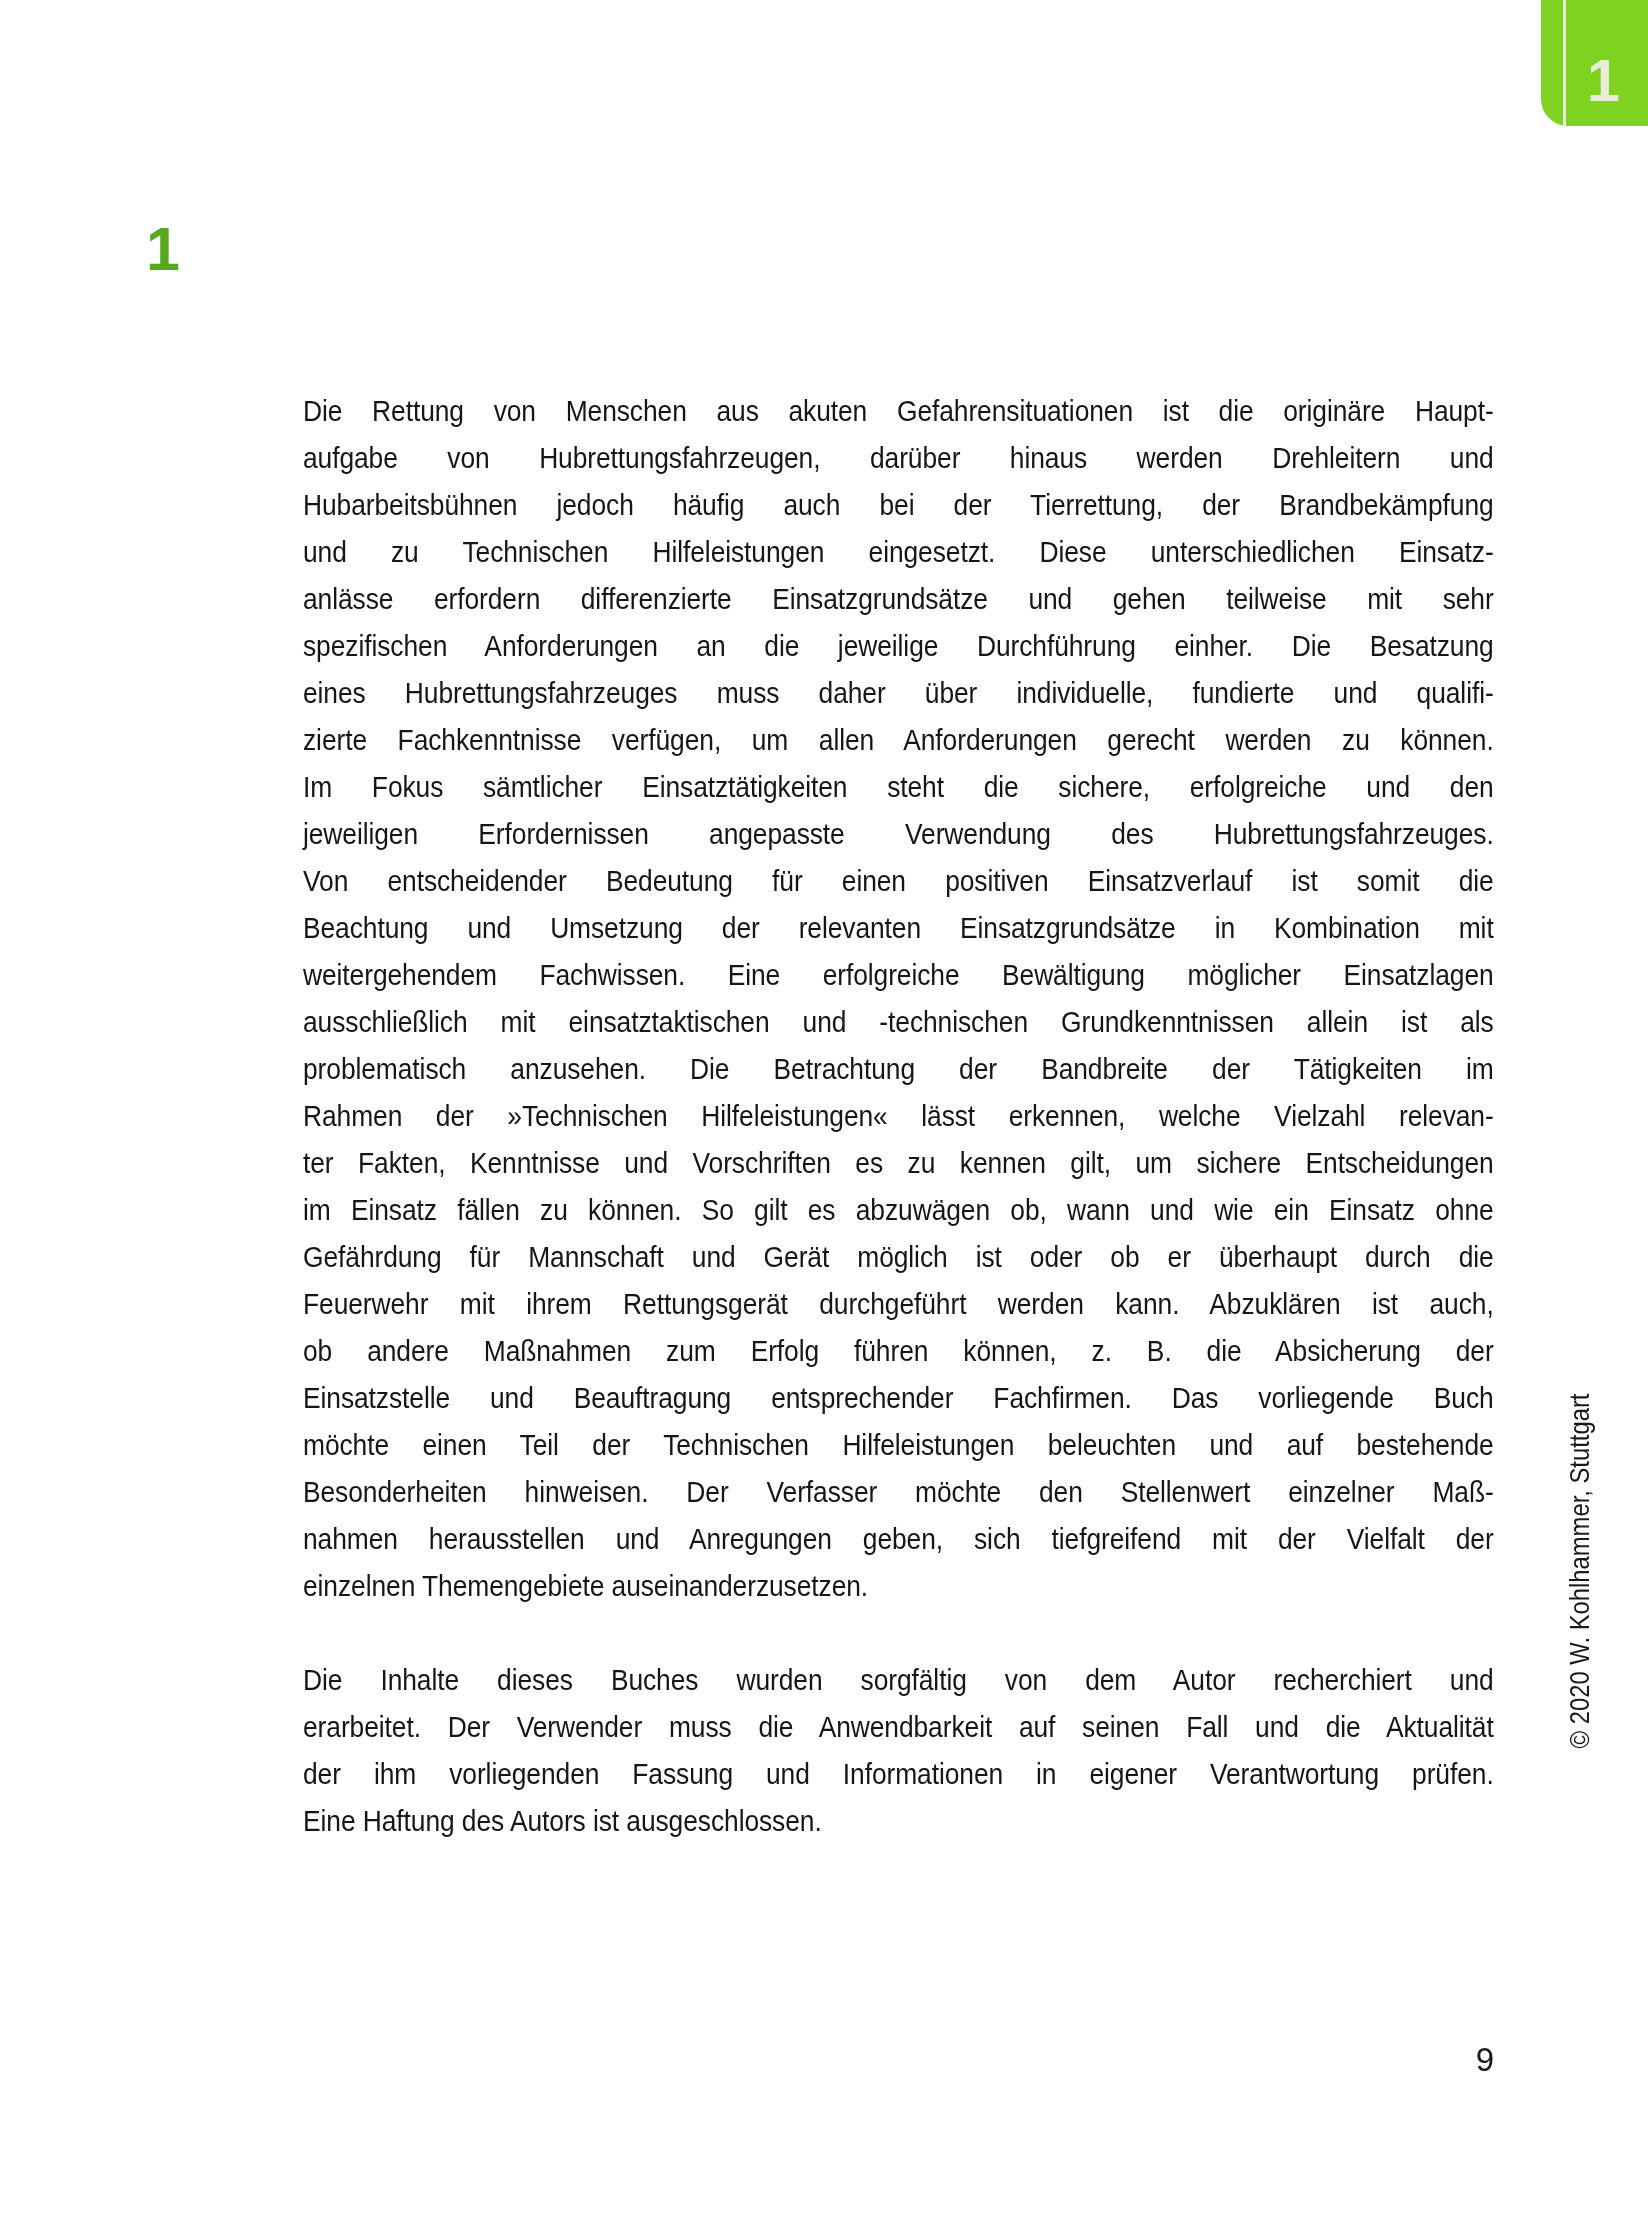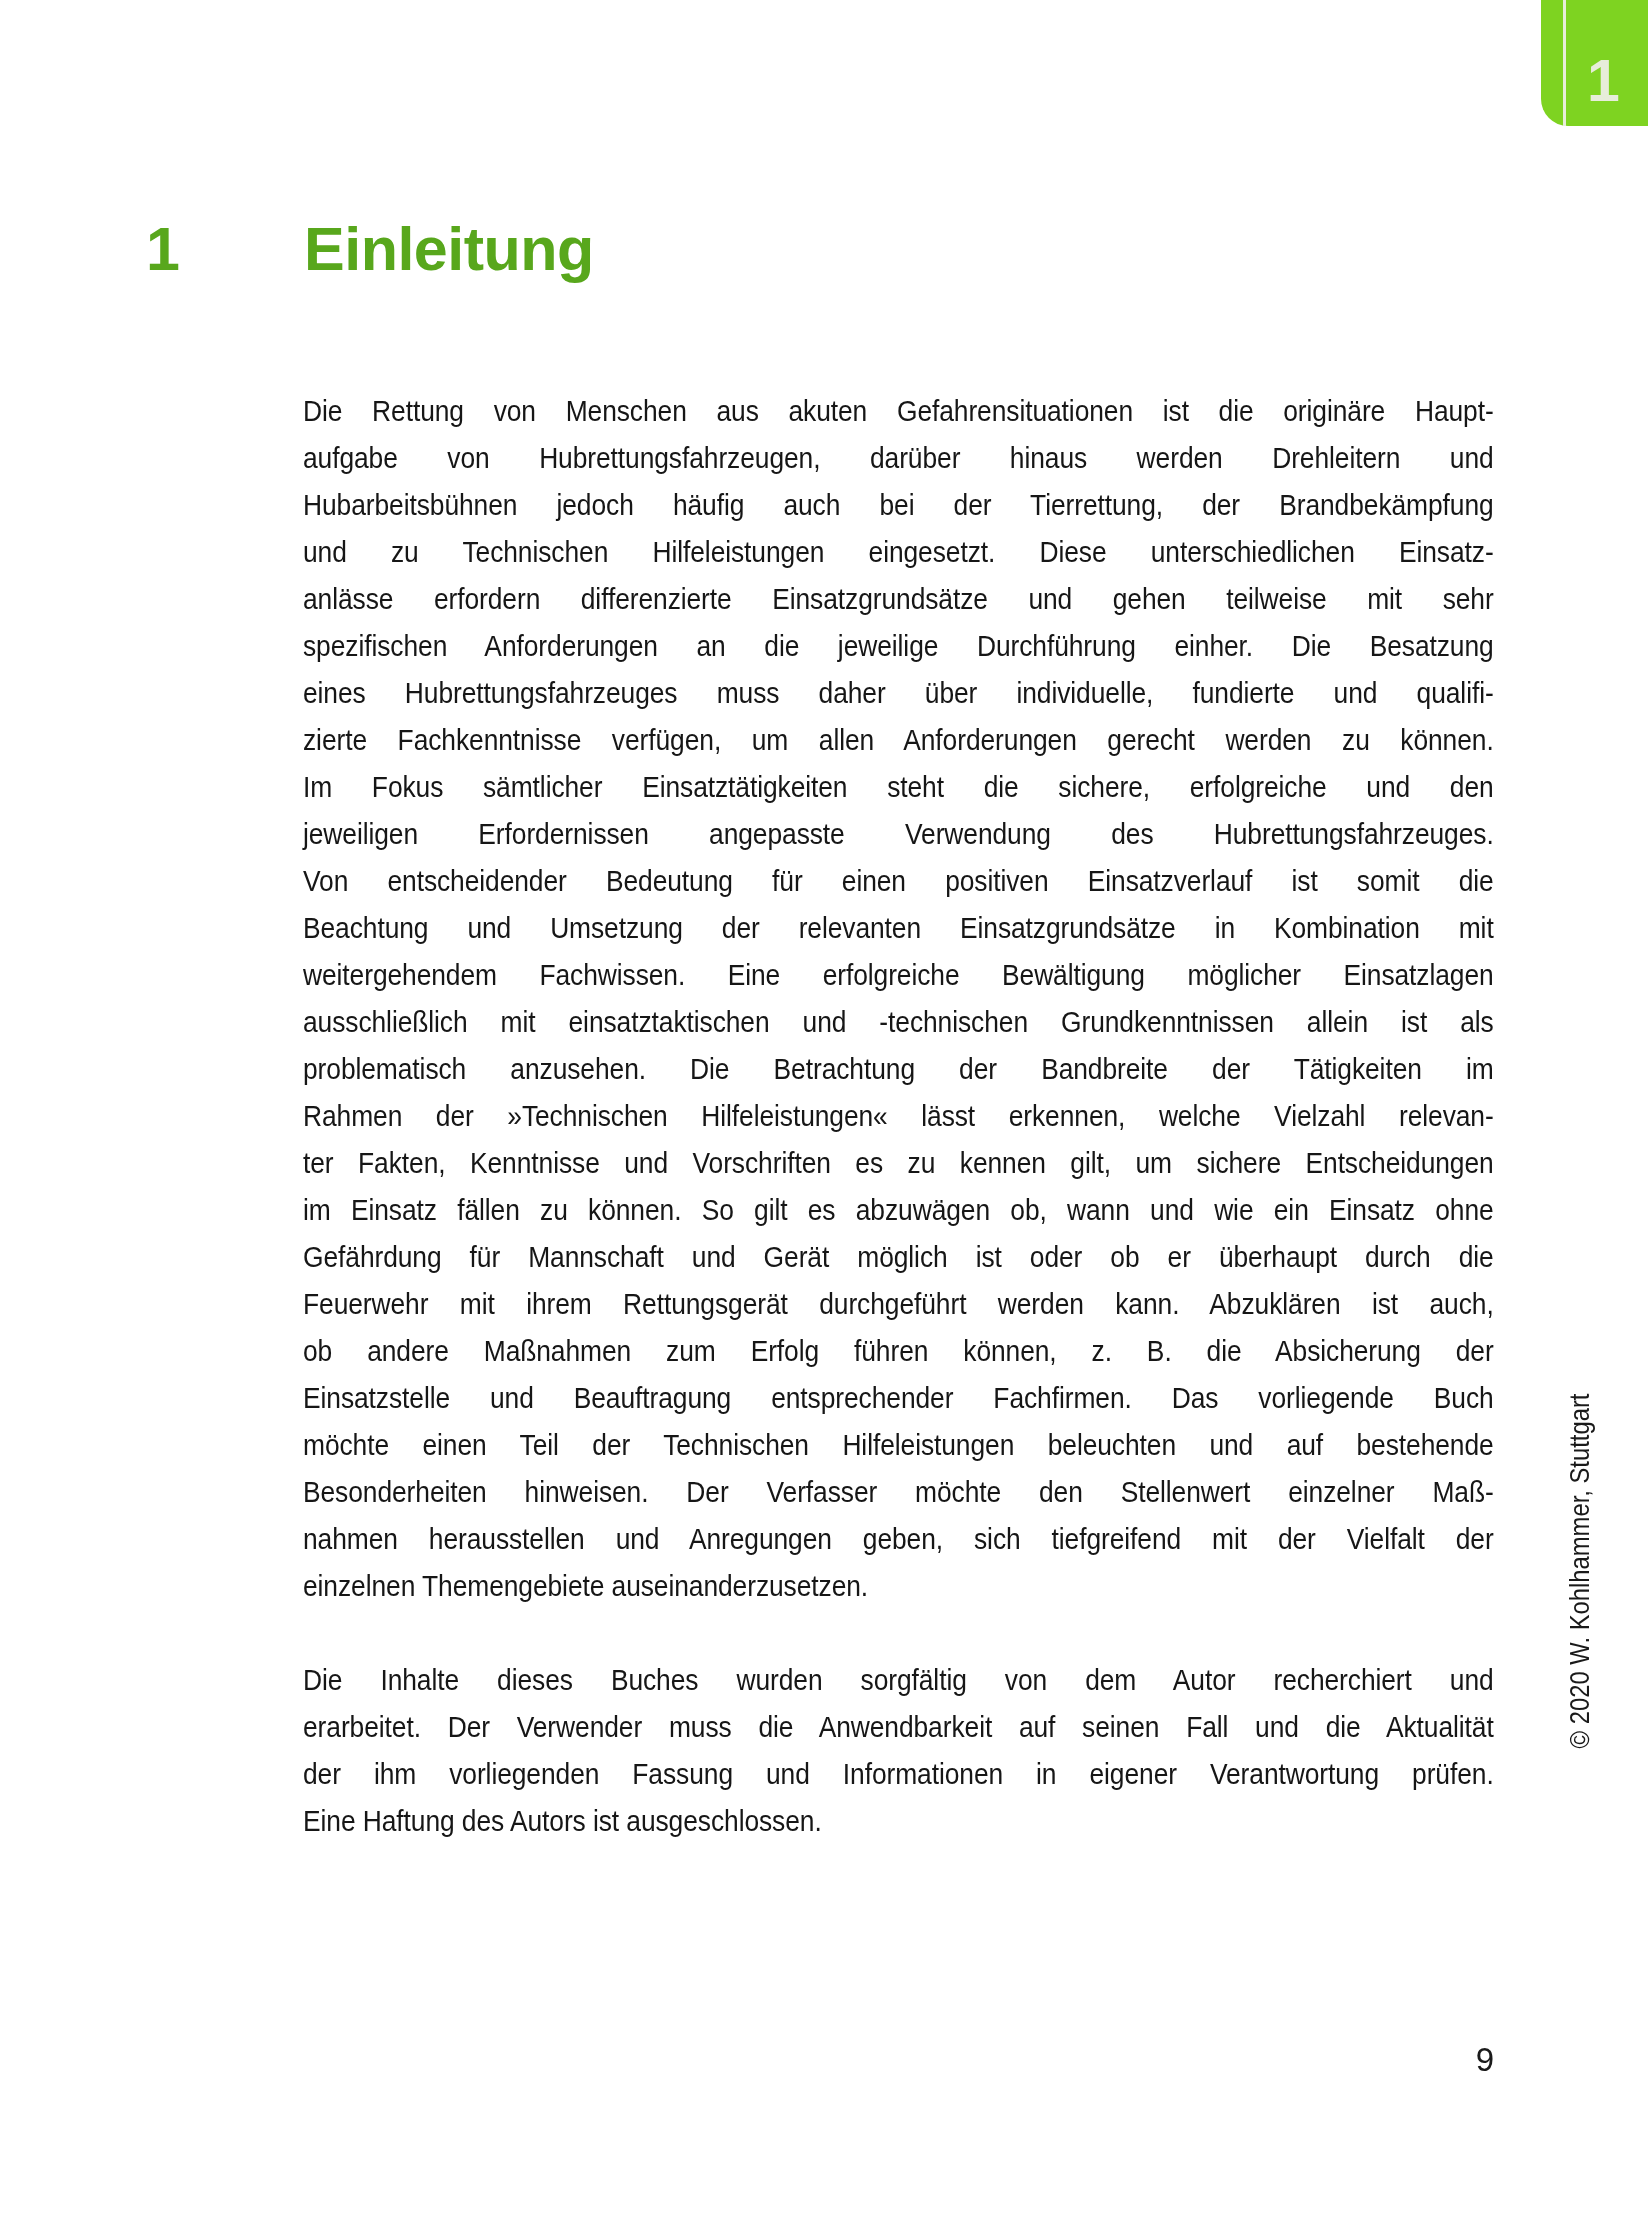--- a/index.html
+++ b/index.html
@@ -86,21 +86,20 @@
 </head>
 <body>
 
 <div class="chapter-tab">
   <div class="tab-line"></div>
   <div class="tab-digit">1</div>
 </div>
 
 <div class="heading-row">
   <div class="heading-number">1</div>
-  <div class="heading-title">Einleitung</div>
 </div>
 
 <div class="text-column">
   <div class="paragraph">
     <div class="line">Die Rettung von Menschen aus akuten Gefahrensituationen ist die originäre Haupt-</div>
     <div class="line">aufgabe von Hubrettungsfahrzeugen, darüber hinaus werden Drehleitern und</div>
     <div class="line">Hubarbeitsbühnen jedoch häufig auch bei der Tierrettung, der Brandbekämpfung</div>
     <div class="line">und zu Technischen Hilfeleistungen eingesetzt. Diese unterschiedlichen Einsatz-</div>
     <div class="line">anlässe erfordern differenzierte Einsatzgrundsätze und gehen teilweise mit sehr</div>
     <div class="line">spezifischen Anforderungen an die jeweilige Durchführung einher. Die Besatzung</div>

